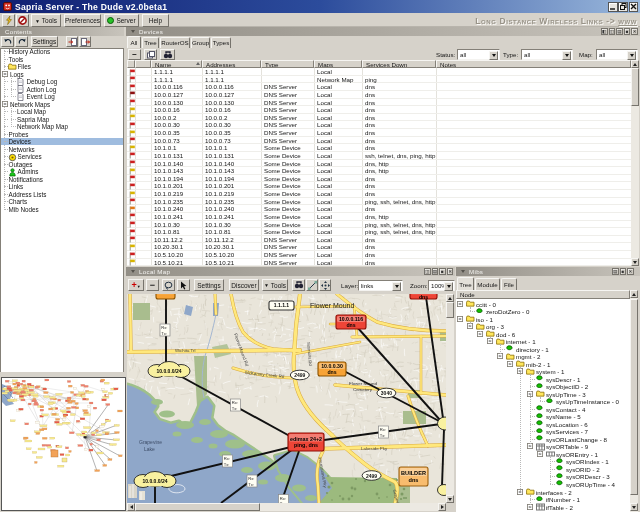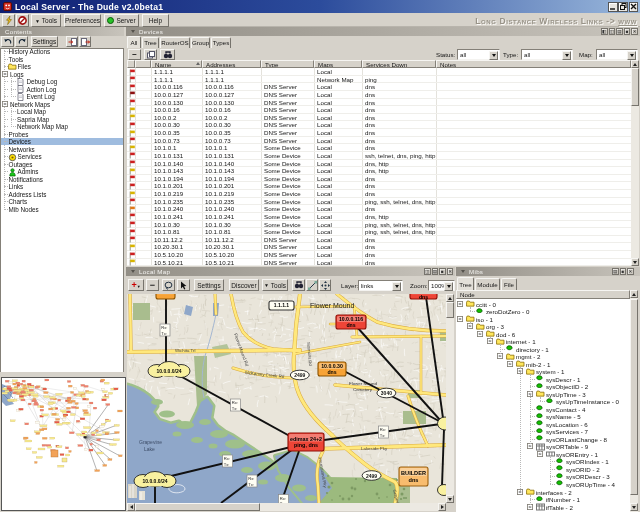--- a/index.html
+++ b/index.html
@@ -19,21 +19,21 @@
 .sbtn{background:#d6d2ca;border-top:1px solid #f6f5f2;border-left:1px solid #f6f5f2;border-right:1px solid #76736c;border-bottom:1px solid #76736c;}
 .thumb{background:#d6d2ca;border-top:1px solid #f6f5f2;border-left:1px solid #f6f5f2;border-right:1px solid #76736c;border-bottom:1px solid #76736c;}
 </style></head><body>
 <div style="left:0;top:0;width:640px;height:13px;background:linear-gradient(90deg,#101f72 0%,#2c4c9c 50%,#9ab8dc 100%);"></div>
 <svg style="position:absolute;left:3px;top:2px" width="9" height="9" viewBox="0 0 9 9">
     <rect x="0.5" y="0.5" width="8" height="8" rx="1.5" fill="#d42a1e" stroke="#5a0d08"></rect>
     <circle cx="3.2" cy="3.4" r="0.9" fill="#fff"></circle>
     <circle cx="6" cy="3.4" r="0.9" fill="#fff"></circle>
     <path d="M2.7 6 Q4.5 7.6 6.5 6" stroke="#fff" stroke-width="0.8" fill="none"></path>
   </svg>
-<div style="left:15px;top:2px;font-size:8.6px;font-weight:bold;color:#fff;letter-spacing:0.25px;">Local Server - The Dude v2.0beta1</div>
+<div style="left:15px;top:2px;font-size:8.6px;font-weight:bold;color:#fff;letter-spacing:0.25px;">Sapria Server - The Dude v2.0beta1</div>
 <div class="btn" style="left:608.0px;top:2px;width:9.5px;height:9.5px;background:#e8e5e0;border:1px solid #555;box-shadow:inset 1px 1px 0 #fff;">
     <svg width="6" height="6">
       <line x1="0" y1="5" x2="5" y2="5" stroke="#111" stroke-width="1.4"></line>
     </svg>
   </div>
 <div class="btn" style="left:618.4px;top:2px;width:9.5px;height:9.5px;background:#e8e5e0;border:1px solid #555;box-shadow:inset 1px 1px 0 #fff;">
     <svg width="7" height="7">
       <rect x="2" y="0.5" width="4" height="4" fill="none" stroke="#111"></rect>
       <rect x="0.5" y="2.5" width="4" height="4" fill="#e8e5e0" stroke="#111"></rect>
     </svg>

